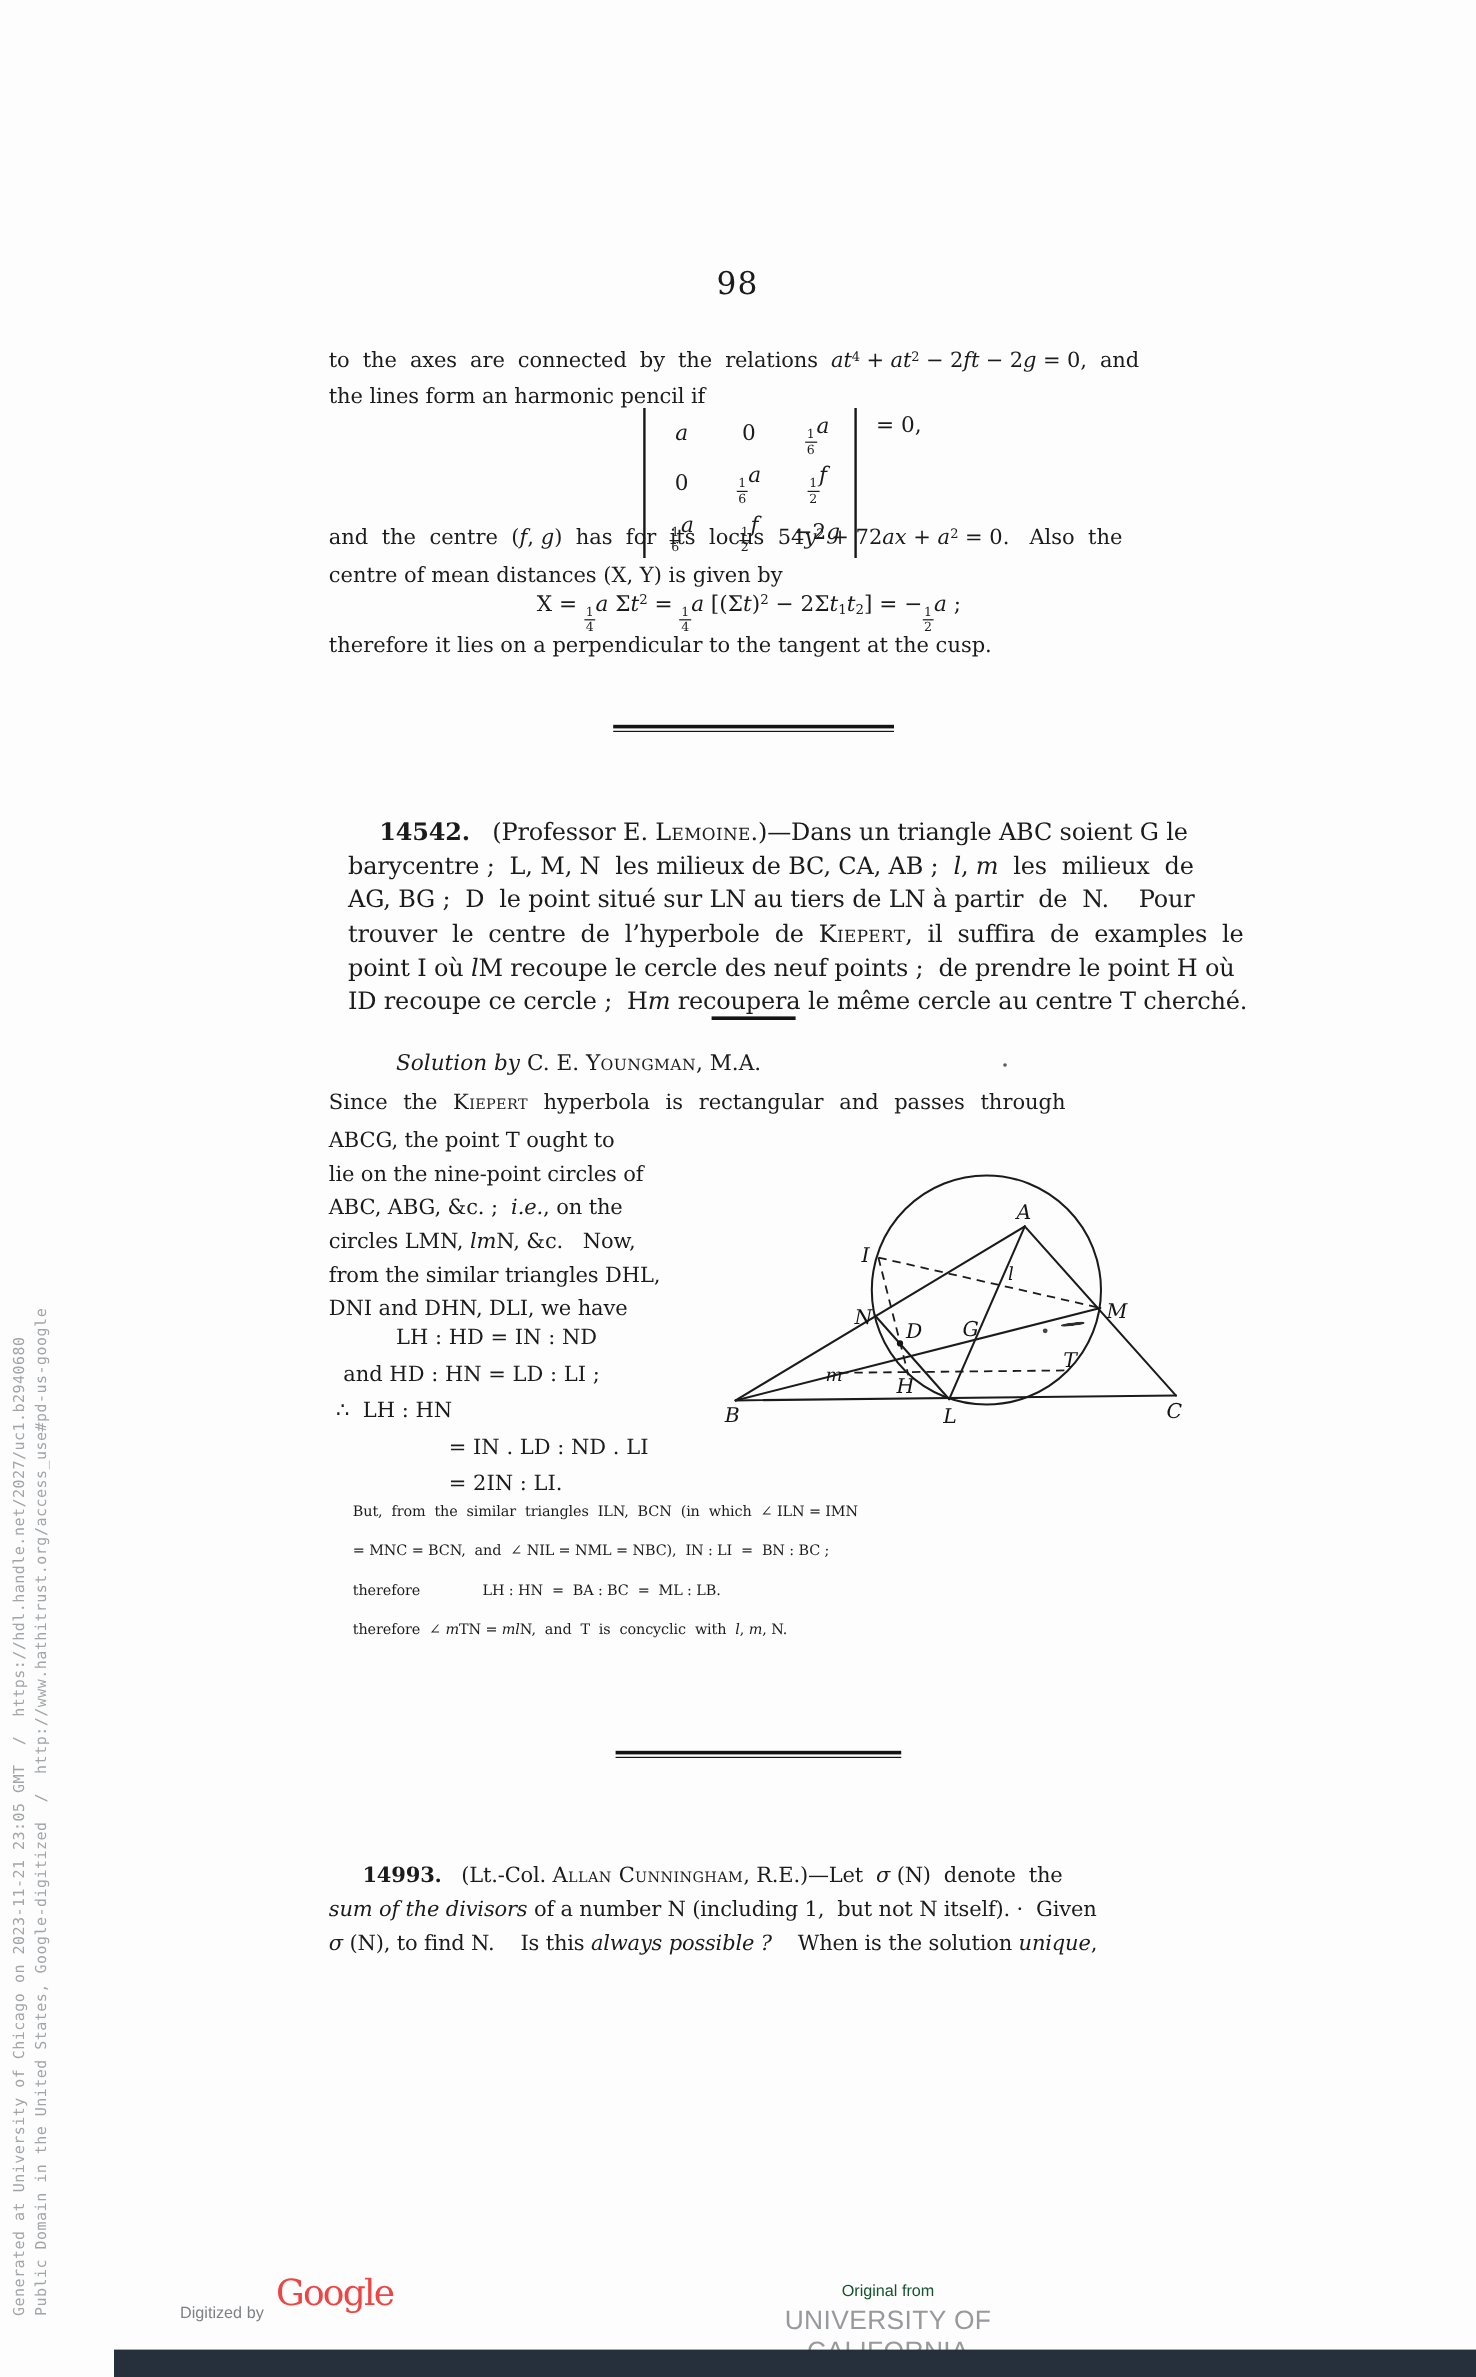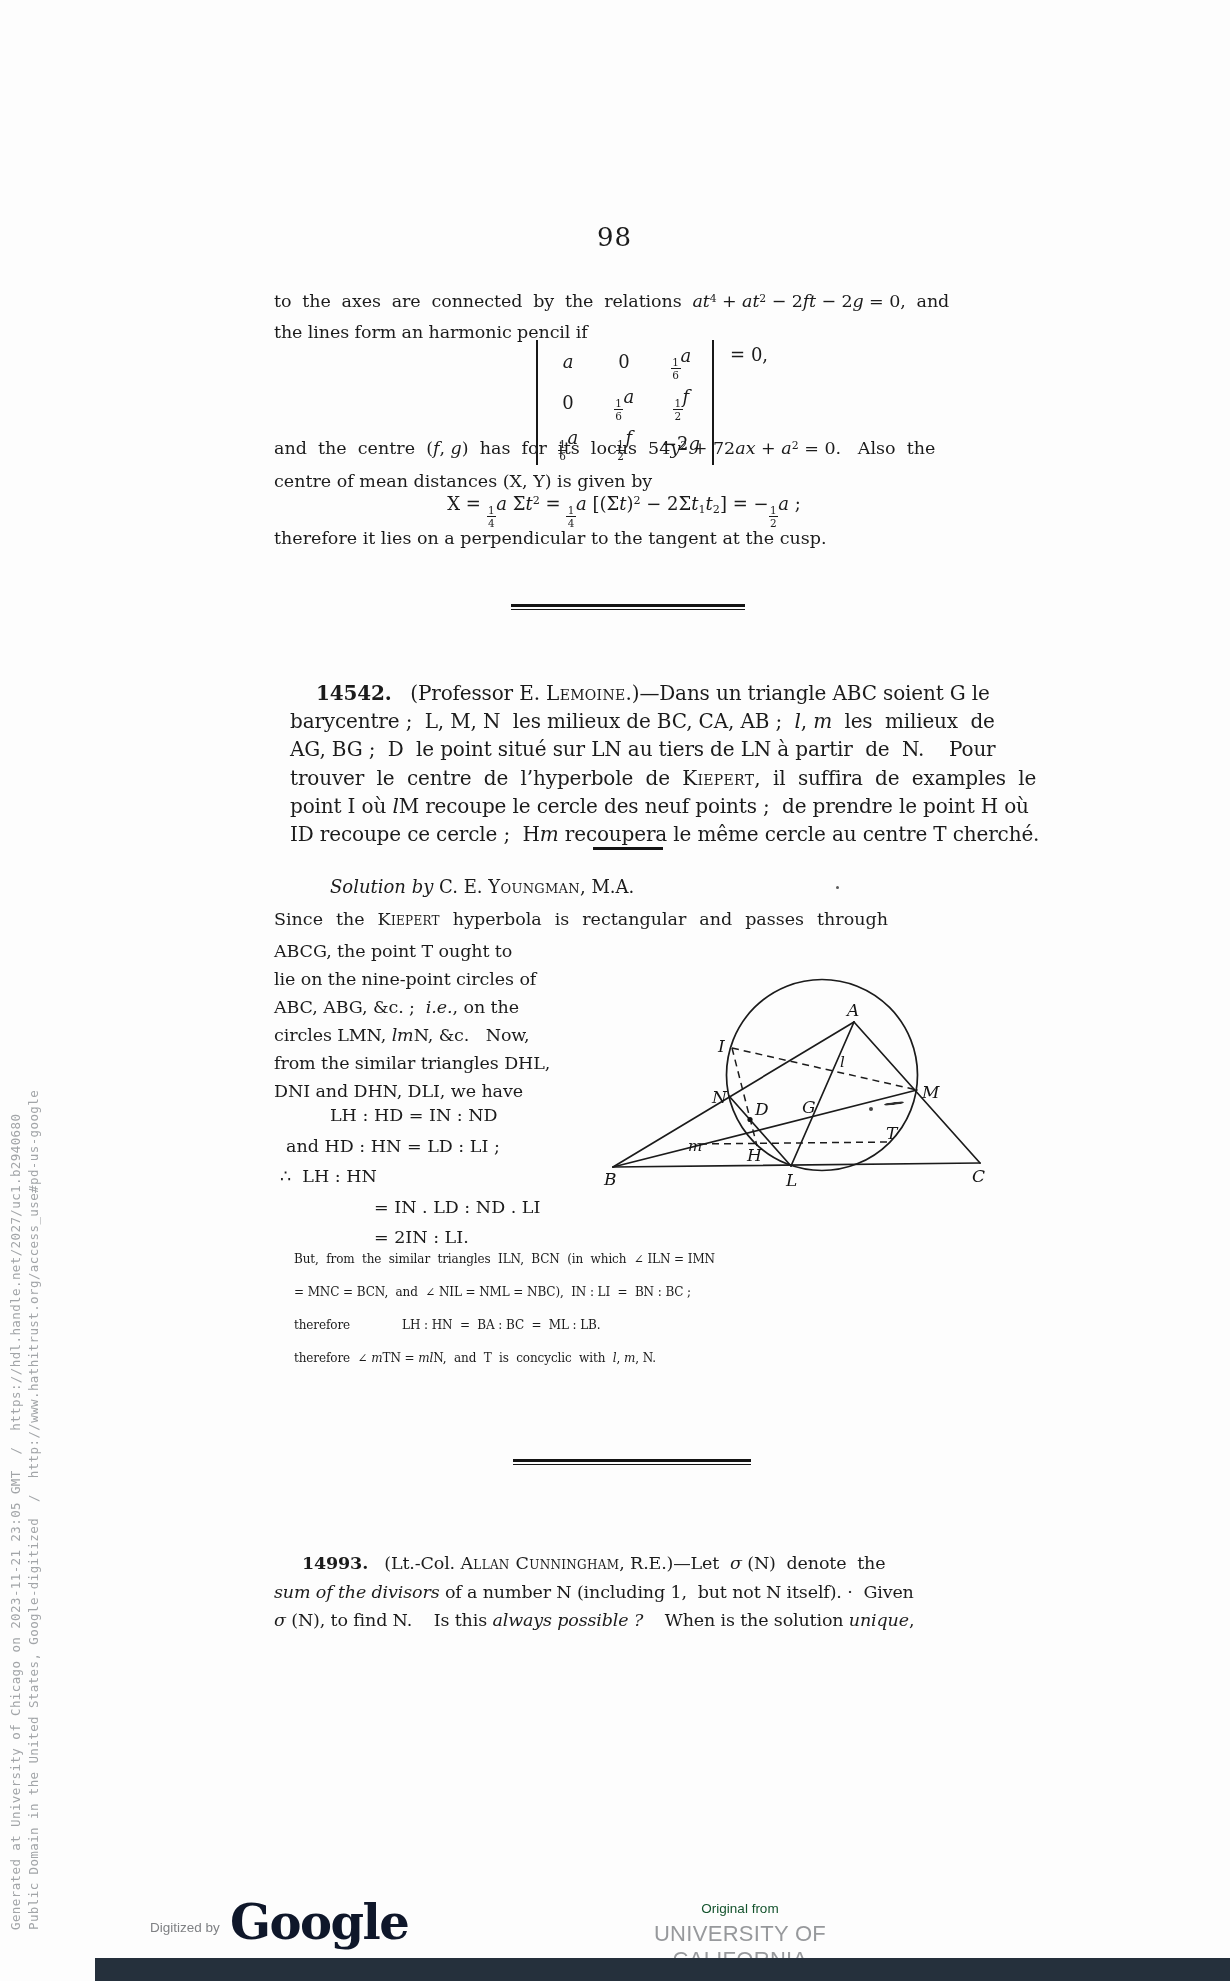--- a/index.html
+++ b/index.html
@@ -54,21 +54,21 @@
   .prob2{left:274px;top:1549px;width:624px;font-size:17.5px;line-height:28.6px;letter-spacing:-0.15px;}
   .ti2{text-indent:28px;}
 
   .rot{position:absolute;transform-origin:0 0;transform:rotate(-90deg);
        font-family:"DejaVu Sans Mono",monospace;font-size:12.5px;color:#a2a5a8;
        letter-spacing:0.4px;white-space:pre;}
   .rotl1{left:8px;top:1930px;}
   .rotl2{left:26px;top:1930px;}
 
   .ft-dig{left:150px;top:1920px;font-family:"Liberation Sans",sans-serif;font-size:13.5px;color:#7f8184;}
-  .ft-logo{left:230px;top:1894px;font-family:"DejaVu Serif",serif;font-size:48px;color:#0f172a;letter-spacing:-1.5px;font-weight:bold;}
+  .ft-logo{left:230px;top:1894px;font-family:"DejaVu Serif",serif;font-size:30px;color:#ef4444;letter-spacing:-1.5px;}
   .ft-orig{left:615px;top:1901px;width:250px;text-align:center;font-family:"Liberation Sans",sans-serif;font-size:13.5px;color:#14532d;}
   .ft-univ{left:605px;top:1921px;width:270px;text-align:center;font-family:"Liberation Sans",sans-serif;font-size:22px;color:#97999c;letter-spacing:0.3px;}
 
   .bottombar{left:95px;top:1958px;width:1135px;height:23px;background:#25303c;}
 
   .speck{left:836px;top:886px;width:3px;height:3px;background:#5a5a5a;border-radius:50%;}
   .smudge-dot{left:869px;top:1107px;width:4px;height:4px;background:#454545;border-radius:50%;}
   .smudge-mark{left:884px;top:1102px;width:20px;height:0;border-top:3.5px solid #2e2e2e;border-radius:45%;transform:rotate(-7deg);}
 </style>
 </head>

